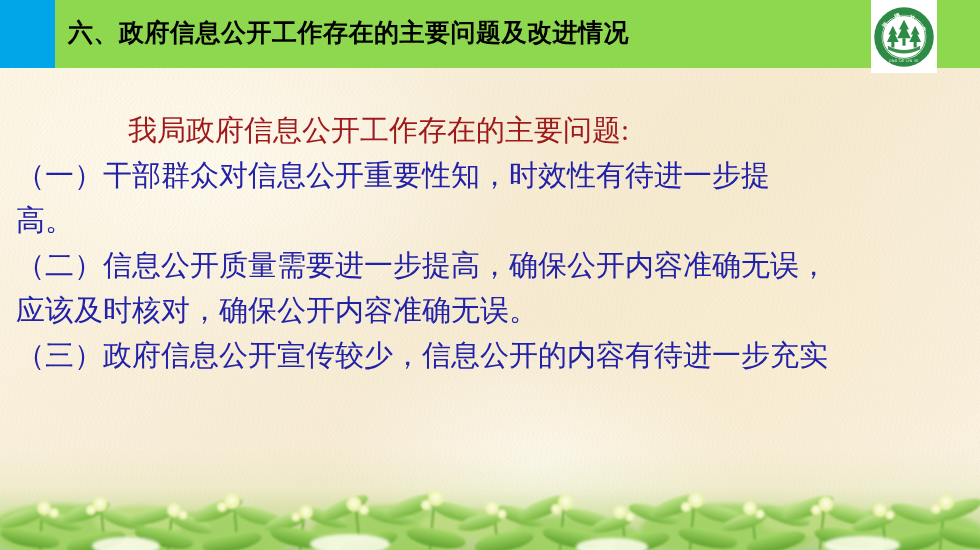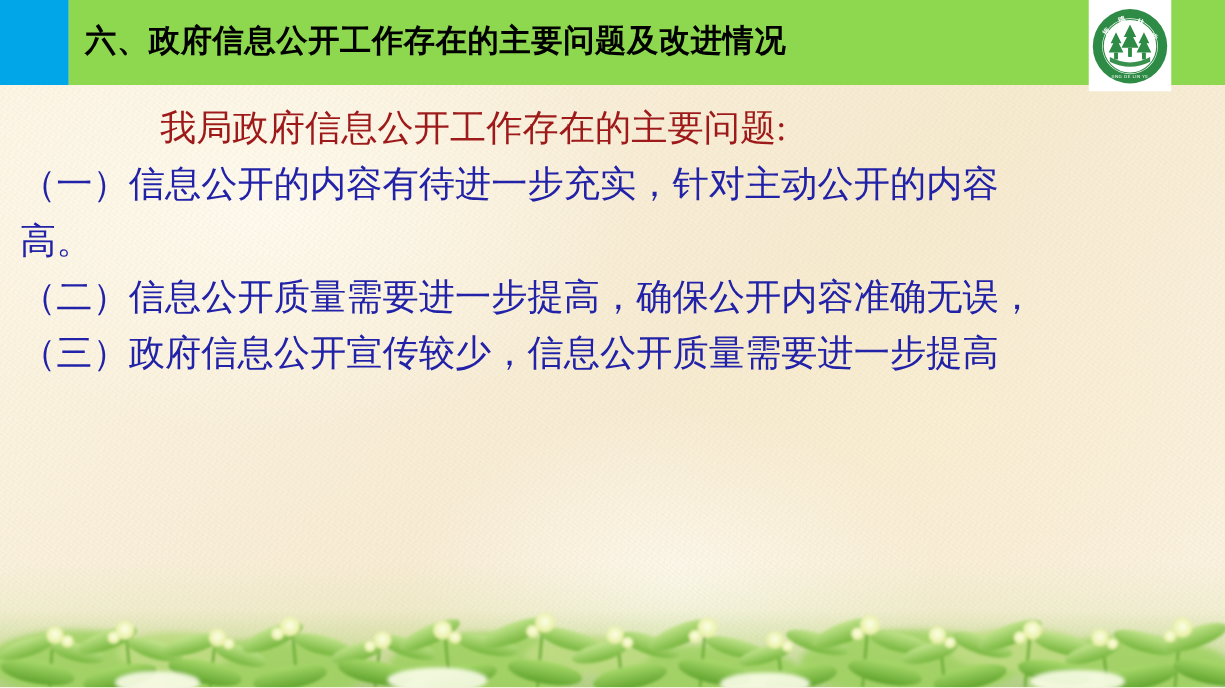--- a/index.html
+++ b/index.html
@@ -85,21 +85,21 @@
     display: flex;
     align-items: center;
     justify-content: center;
   }
   .logo-box svg { display: block; }
 
   
   .content {
     position: absolute;
     left: 0;
-    top: 81px;
+    top: 108px;
     width: 980px;
   }
   .line {
     font-family: "Liberation Serif", "DejaVu Serif", serif;
     font-size: 29px;
     line-height: 45px;
     white-space: nowrap;
     padding-left: 16px;
   }
   .line.heading {
@@ -174,26 +174,27 @@
           <text x="50" y="91" text-anchor="middle">JING DE LIN YE</text>
         </g>
       </svg>
     </span>
   </div>
 
   <div class="content">
 
     <div class="line heading">我局政府信息公开工作存在的主要问题:</div>
 
-    <div class="line para">（一）信息公开的内容有待进一步充实，针对主动公开的内容</div>
+    <div class="line para">（一）干部群众对信息公开重要性知，时效性有待进一步提</div>
     <div class="line para">高。</div>
 
     <div class="line para">（二）信息公开质量需要进一步提高，确保公开内容准确无误，</div>
-
-    <div class="line para">（三）政府信息公开宣传较少，信息公开质量需要进一步提高</div>
+    <div class="line para">应该及时核对，确保公开内容准确无误。</div>
+
+    <div class="line para">（三）政府信息公开宣传较少，信息公开的内容有待进一步充实</div>
 
   </div>
 
   <div class="foliage">
     <div class="foliage-haze"></div>
     <svg width="980" height="100" viewBox="0 0 980 100" aria-hidden="true">
       <defs>
         <linearGradient id="lg1" x1="0" y1="0" x2="0" y2="1">
           <stop offset="0%" stop-color="#a8d96a"></stop>
           <stop offset="100%" stop-color="#5fa32c"></stop>

